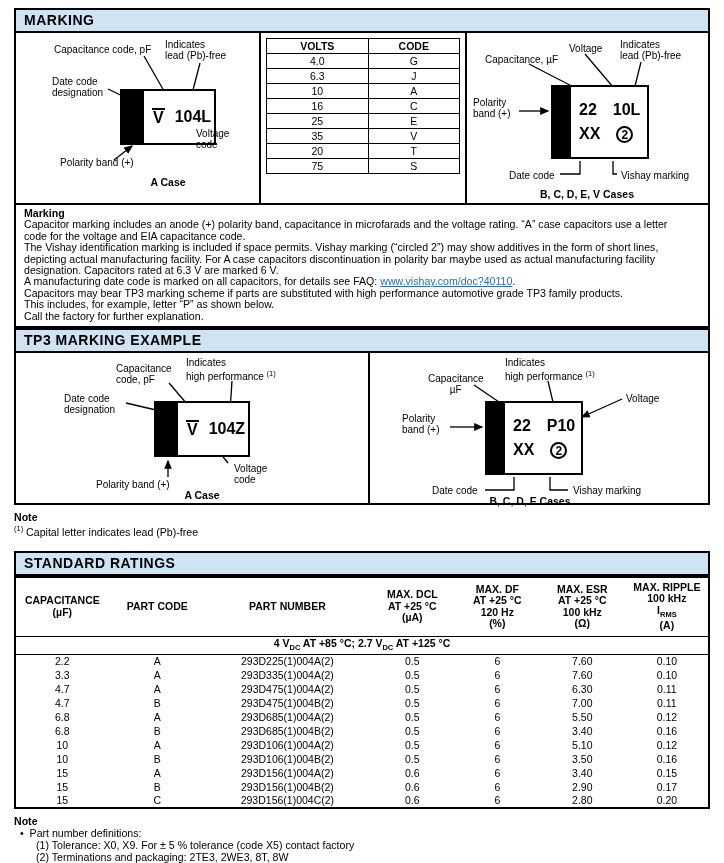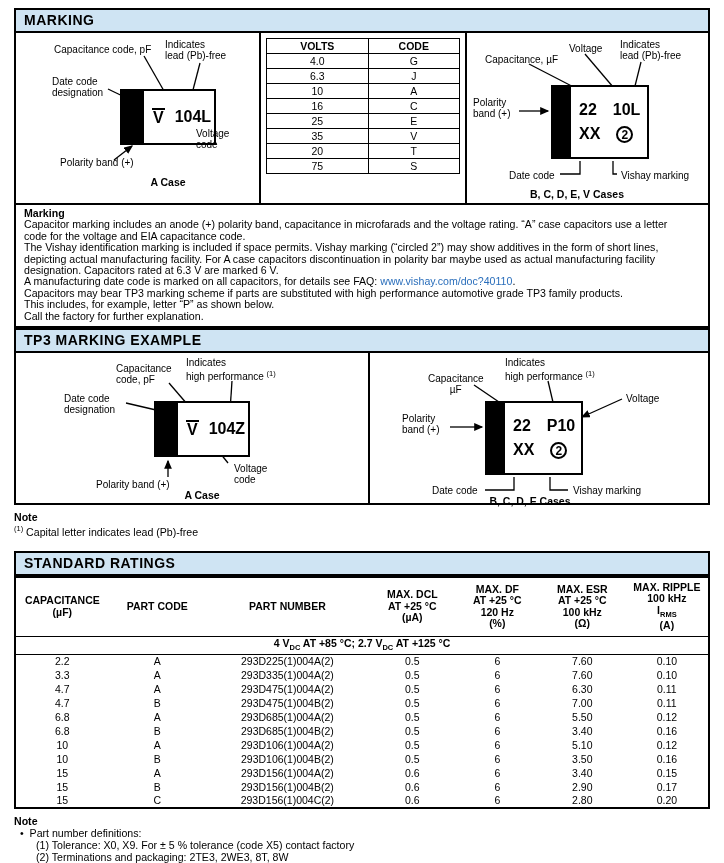--- a/index.html
+++ b/index.html
@@ -30,21 +30,21 @@
            font-size:12px; line-height:14px; text-align:center; font-weight:bold; }
   svg.ar { position:absolute; left:0; top:0; width:100%; height:100%; pointer-events:none; }
   
   table.vt { border-collapse:collapse; margin:5px auto 0 auto; width:194px; font-size:10.5px; }
   table.vt th, table.vt td { border:1px solid #000; text-align:center; padding:1px 2px; height:14px; }
   table.vt .ttl { font-weight:bold; }
   
   .mark-text { padding:3px 8px 4px 8px; font-size:10.6px; line-height:11.4px; }
   .mark-text .b { font-weight:bold; }
   .prelines { white-space:pre-line; }
-  a.doclink { cursor:pointer; }
+  a.doclink { text-decoration:underline; cursor:pointer; }
   
   .tp3-box { display:flex; height:152px; }
   .tp3-l { width:354px; border-right:2px solid #000; position:relative; font-size:10px; }
   .tp3-r { width:338px; position:relative; font-size:10px; }
   
   .note { margin-top:6px; font-size:10.6px; line-height:12px; }
   .note .b { font-weight:bold; }
   sup { font-size:7.5px; }
   sub { font-size:7.5px; }
   
@@ -171,21 +171,21 @@
               <span>10L</span>
             </div>
             <div class="chip-row">
               <span>XX</span>
               <span class="circ2">2</span>
             </div>
           </div>
         </div>
         <div class="lbl" style="left:42px;top:137px">Date code</div>
         <div class="lbl" style="left:154px;top:137px">Vishay marking</div>
-        <div class="cap-b" style="left:20px;width:180px;top:155px">B, C, D, E, V Cases</div>
+        <div class="cap-b" style="left:30px;width:180px;top:155px">B, C, D, E, V Cases</div>
       </div>
     </div>
 
     <div class="mark-text">
       <div class="b">Marking</div>
       <div class="prelines">Capacitor marking includes an anode (+) polarity band, capacitance in microfarads and the voltage rating. “A” case capacitors use a letter
 code for the voltage and EIA capacitance code.
 The Vishay identification marking is included if space permits. Vishay marking (“circled 2”) may show additives in the form of short lines,
 depicting actual manufacturing facility. For A case capacitors discontinuation in polarity bar maybe used as actual manufacturing facility
 designation. Capacitors rated at 6.3 V are marked 6 V.</div>

